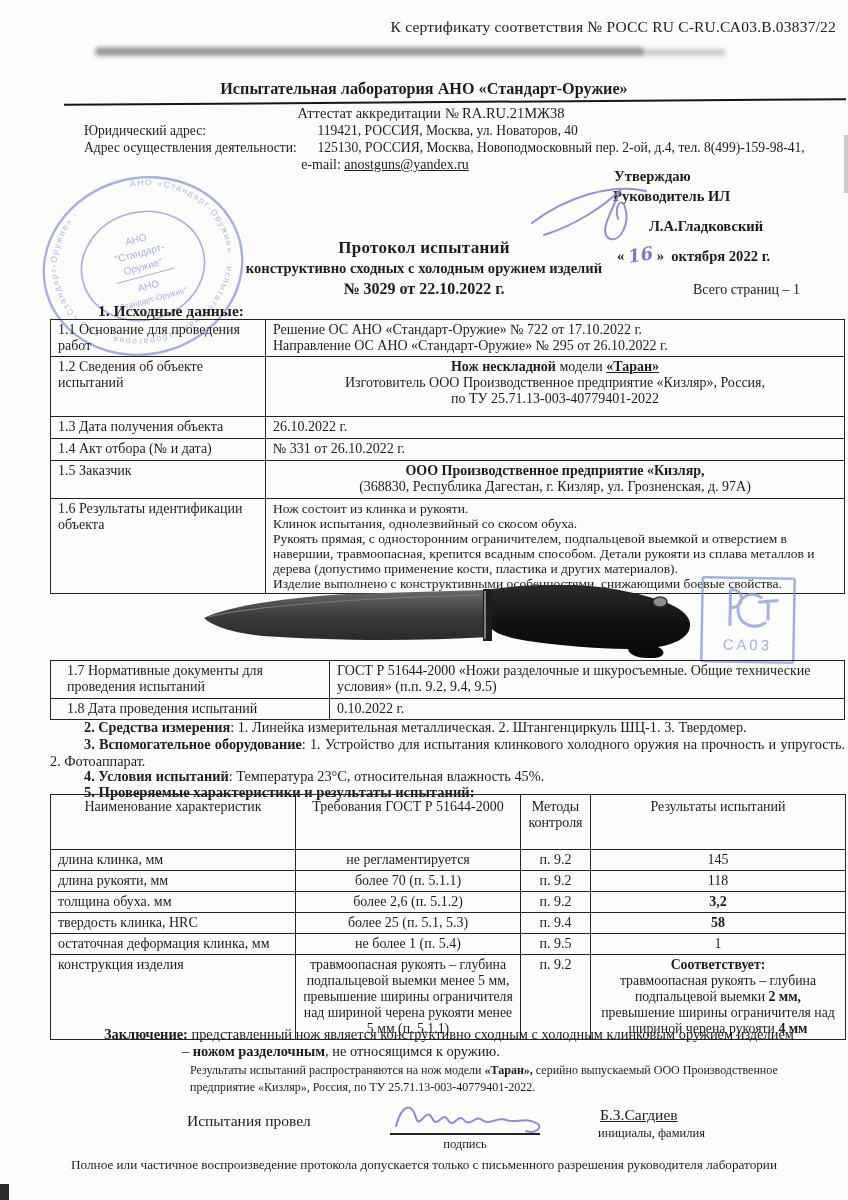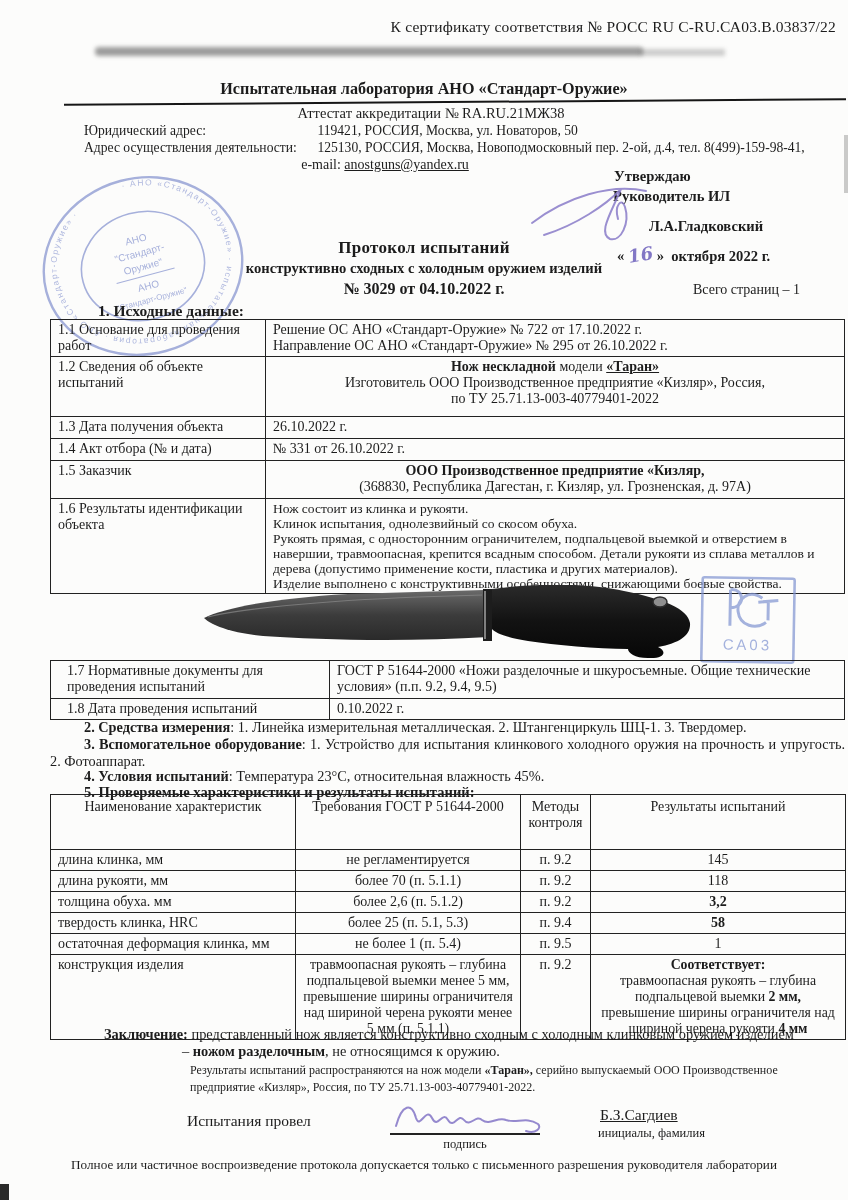--- a/index.html
+++ b/index.html
@@ -70,21 +70,21 @@
   <div class="abs band2"></div>
   <div class="abs corner-mark"></div>
   <div class="abs edge-streak"></div>
 
   <div class="abs cert-line">К сертификату соответствия № РОСС RU C-RU.СА03.В.03837/22</div>
   <div class="abs lab-line">Испытательная лаборатория АНО «Стандарт-Оружие»</div>
   <div class="abs rule"></div>
   <div class="abs accr">Аттестат аккредитации № RA.RU.21МЖ38</div>
   <div class="abs addr-row" style="top:123px;">
     <span class="addr-label">Юридический адрес:</span>
-    <span>119421, РОССИЯ, Москва, ул. Новаторов, 50</span>
+    <span>119421, РОССИЯ, Москва, ул. Новаторов, 40</span>
   </div>
   <div class="abs addr-row" style="top:140px;">
     <span class="addr-label">Адрес осуществления деятельности:</span>
     <span>125130, РОССИЯ, Москва, Новоподмосковный пер. 2-ой, д.4, тел. 8(499)-159-98-41,</span>
   </div>
   <div class="abs email-line">
     <span>e-mail:</span>
     <a class="email">anostguns@yandex.ru</a>
   </div>
 
@@ -119,21 +119,21 @@
       <text x="108" y="86">"Стандарт-</text>
       <text x="108" y="100">Оружие"</text>
       <line x1="78" y1="106" x2="138" y2="106" stroke="#8593cf" stroke-width="1"></line>
       <text x="108" y="120">АНО</text>
       <text x="108" y="133" font-size="8">"Стандарт-Оружие"</text>
     </g>
   </svg>
 
   <div class="abs t-sub">конструктивно сходных с холодным оружием изделий</div>
   <div class="abs t-protocol">Протокол испытаний</div>
-  <div class="abs t-num">№ 3029 от 04.10.2022 г.</div>
+  <div class="abs t-num">№ 3029 от 22.10.2022 г.</div>
   <div class="abs t-pages">Всего страниц – 1</div>
   <div class="abs s1-head">1. Исходные данные:</div>
 
   <table class="abs t1">
     <tbody>
         <tr style="height:36px;">
       <td class="lbl">1.1 Основание для проведения работ</td>
       <td>
         <div>Решение ОС АНО «Стандарт-Оружие» № 722 от 17.10.2022 г.</div>
         <div>Направление ОС АНО «Стандарт-Оружие» № 295 от 26.10.2022 г.</div>

